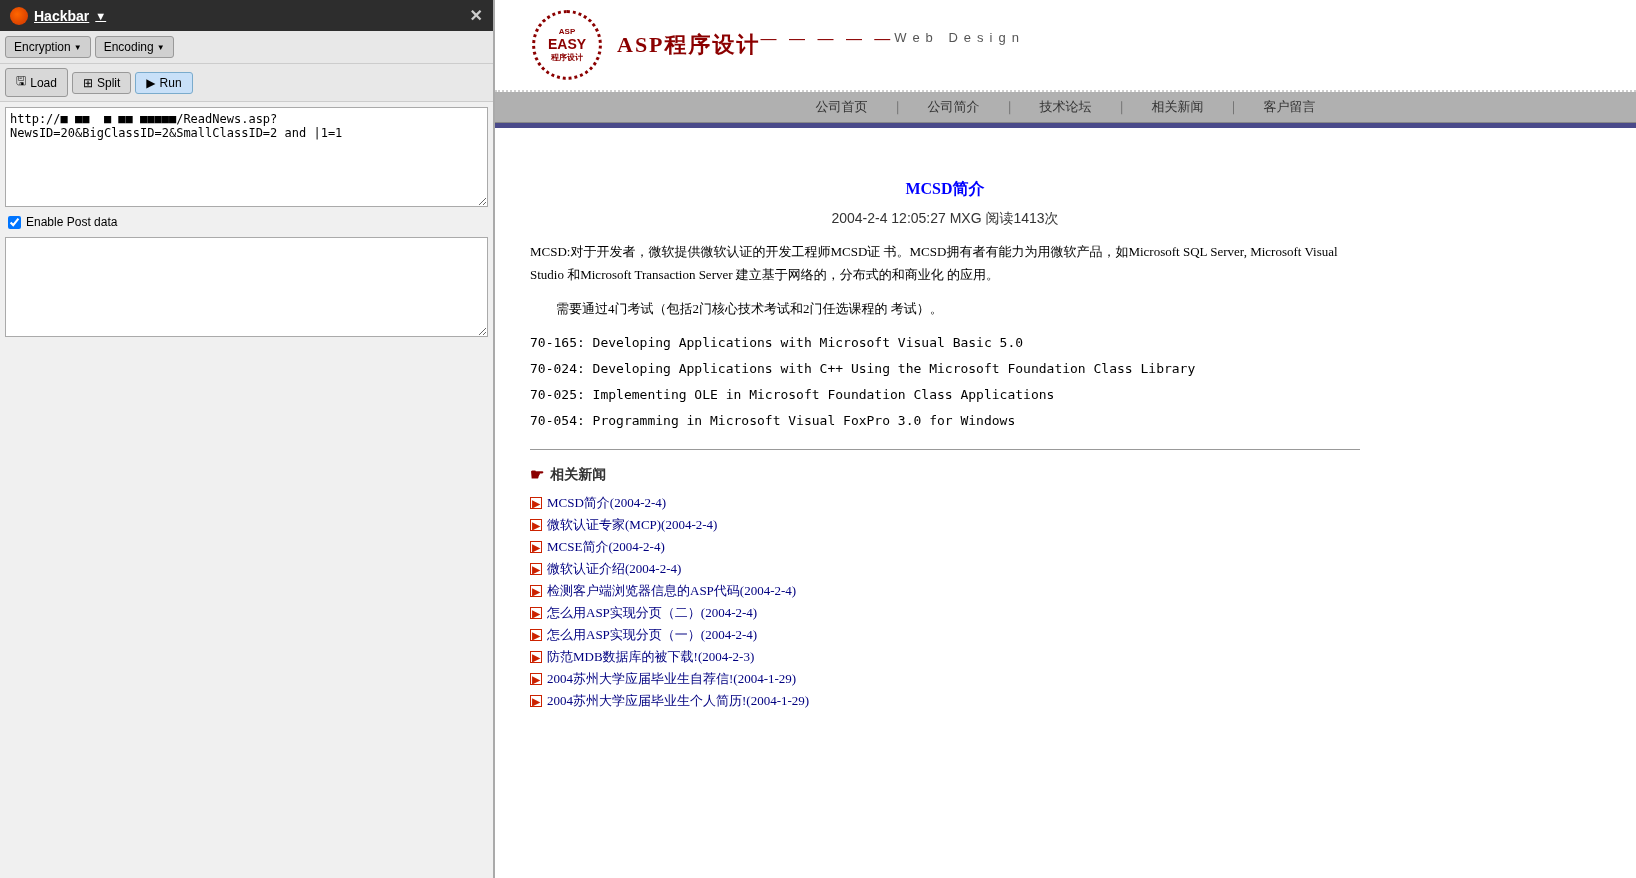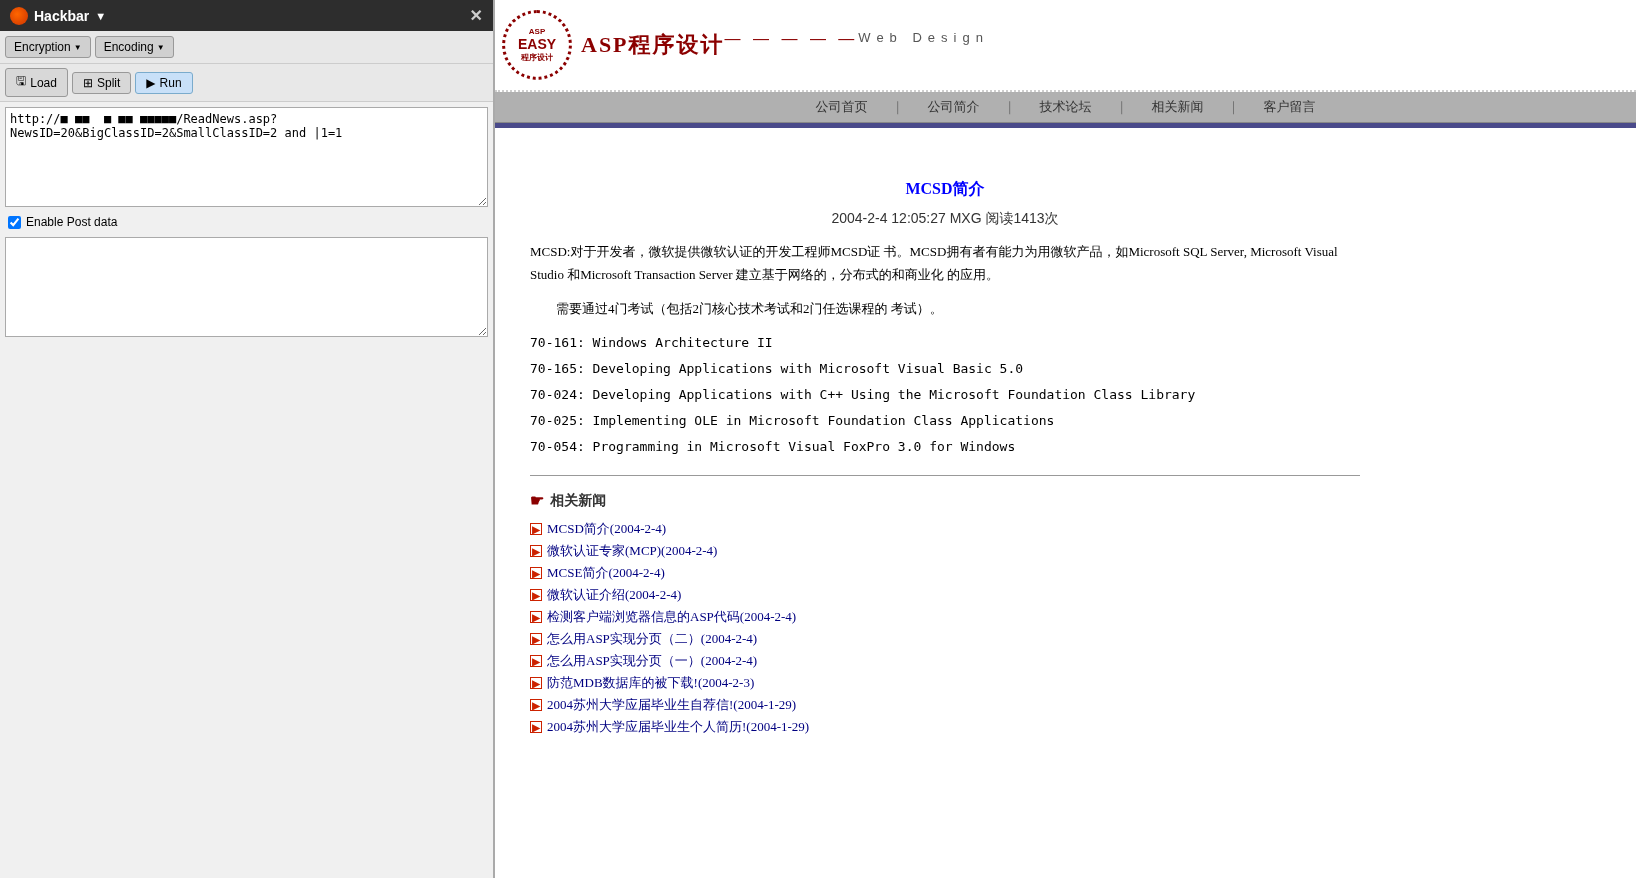--- a/index.html
+++ b/index.html
@@ -24,20 +24,21 @@
       align-items: center;
       justify-content: space-between;
       font-size: 14px;
       font-weight: bold;
     }
 
     #hackbar-titlebar .title-left {
       display: flex;
       align-items: center;
       gap: 6px;
+      text-decoration: underline;
     }
 
     #hackbar-titlebar .firefox-icon {
       width: 18px; height: 18px;
       background: radial-gradient(circle at 40% 40%, #ff6600, #cc3300);
       border-radius: 50%;
       display: inline-block;
     }
 
     #hackbar-titlebar .close-btn {
@@ -143,24 +144,24 @@
     #right-panel {
       flex: 1;
       background: #fff;
       overflow-y: auto;
       height: 878px;
     }
 
     #asp-header {
       background: #fff;
       border-bottom: 2px dotted #ccc;
-      padding: 10px 7px;
-      display: flex;
-      align-items: center;
-      gap: 9px;
+      padding: 10px 37px;
+      display: flex;
+      align-items: center;
+      gap: 15px;
     }
 
     .asp-logo-circle {
       width: 70px;
       height: 70px;
       border: 3px dotted #8B0000;
       border-radius: 50%;
       display: flex;
       align-items: center;
       justify-content: center;
@@ -417,21 +418,20 @@
   <div id="asp-content">
 
     <div class="article-title">MCSD简介</div>
     <div class="article-meta">2004-2-4  12:05:27          MXG      阅读1413次</div>
 
     <div class="article-body">MCSD:对于开发者，微软提供微软认证的开发工程师MCSD证 书。MCSD拥有者有能力为用微软产品，如Microsoft SQL Server, Microsoft Visual Studio 和Microsoft Transaction Server 建立基于网络的，分布式的和商业化 的应用。</div>
 
     <div class="article-body article-indent">需要通过4门考试（包括2门核心技术考试和2门任选课程的 考试）。</div>
 
     <div class="course-list">
-      <div>70-161: Windows Architecture II</div>
       <div>70-165: Developing Applications with Microsoft Visual Basic 5.0</div>
       <div>70-024: Developing Applications with C++ Using the Microsoft Foundation Class Library</div>
       <div>70-025: Implementing OLE in Microsoft Foundation Class Applications</div>
       <div>70-054: Programming in Microsoft Visual FoxPro 3.0 for Windows</div>
     </div>
 
     <hr class="hr-line">
 
     <div class="related-section">
       <div class="related-title">

